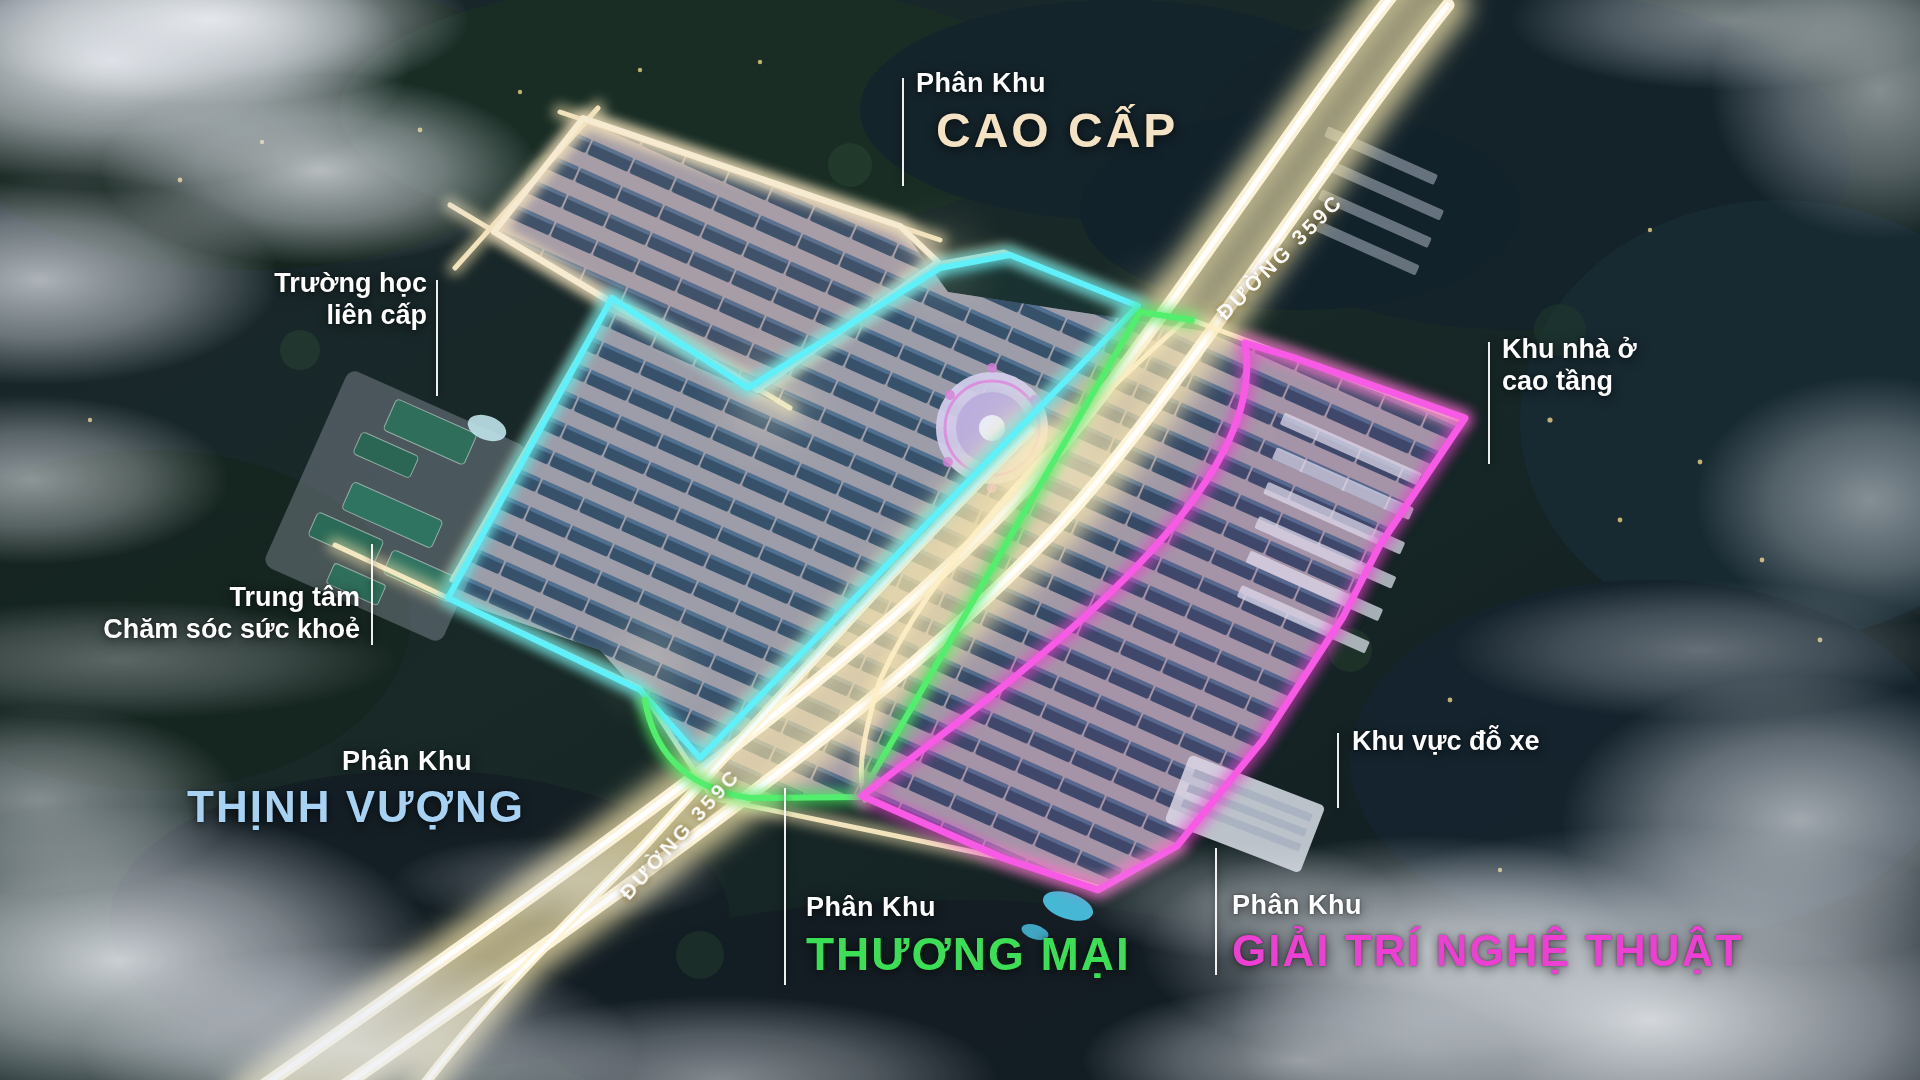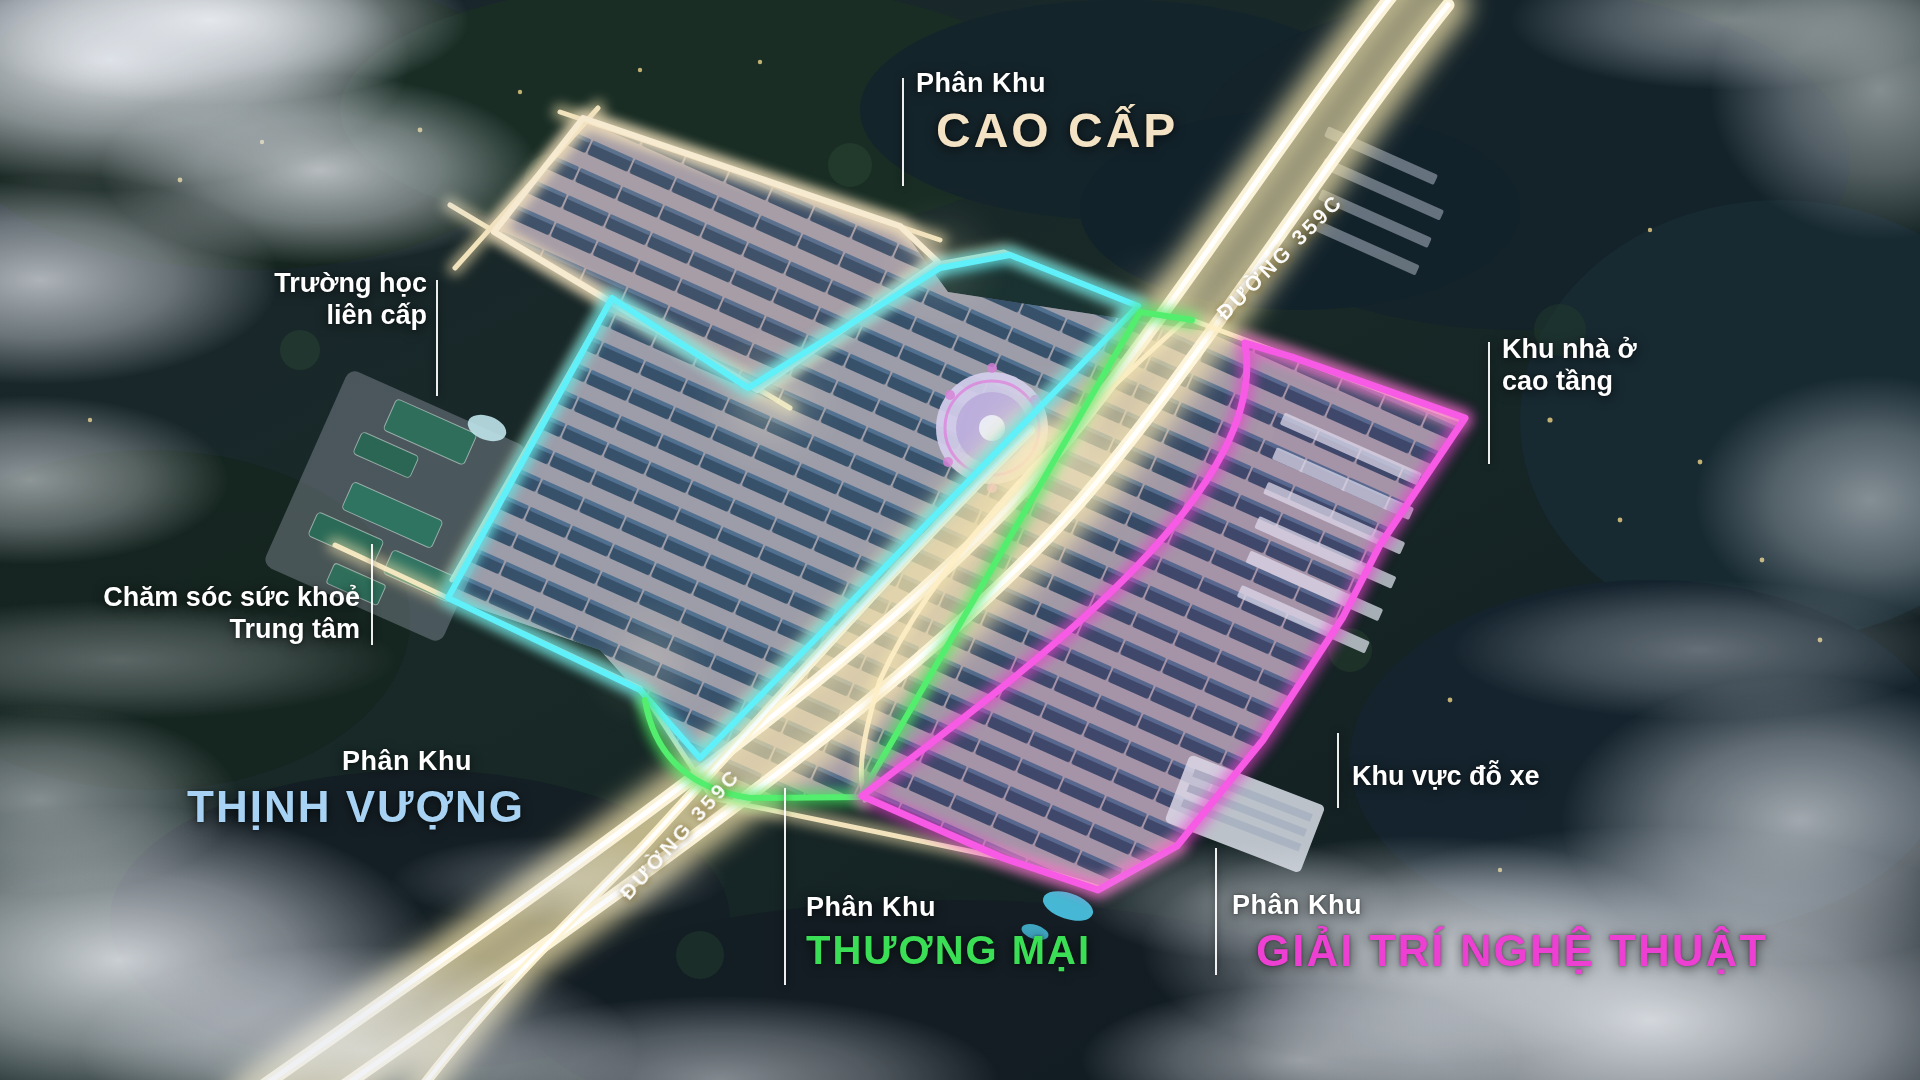--- a/index.html
+++ b/index.html
@@ -29,28 +29,28 @@
   #lab-premium{left:916px;top:68px;}
   #lab-premium .zone-name{font-size:48px;}
   #line-premium{left:902px;top:78px;height:108px;}
   #lab-school{left:165px;top:268px;width:262px;text-align:right;}
   #line-school{left:436px;top:280px;height:116px;}
   #lab-healthcare{left:58px;top:582px;width:302px;text-align:right;}
   #line-healthcare{left:371px;top:544px;height:101px;}
   #lab-prosperity{left:158px;top:746px;width:314px;text-align:right;}
   #lab-prosperity .zone-name{font-size:44px;letter-spacing:2px;margin-left:29px;}
   #lab-commerce{left:806px;top:892px;}
-  #lab-commerce .zone-name{font-size:40px;letter-spacing:2px;text-align:right;}
+  #lab-commerce .zone-name{font-size:46px;letter-spacing:2px;text-align:right;}
   #line-commerce{left:784px;top:788px;height:197px;}
   #lab-entertainment{left:1232px;top:890px;}
-  #lab-entertainment .zone-name{font-size:44px;letter-spacing:2px;margin-left:24px;}
+  #lab-entertainment .zone-name{font-size:44px;letter-spacing:2px;}
   #line-entertainment{left:1215px;top:848px;height:127px;}
   #lab-highrise{left:1502px;top:334px;}
   #line-highrise{left:1488px;top:342px;height:122px;}
-  #lab-parking{left:1352px;top:761px;}
+  #lab-parking{left:1352px;top:726px;}
   #line-parking{left:1337px;top:733px;height:75px;}
   #road-north{left:1175px;top:245px;transform:rotate(-45deg);}
   #road-south{left:575px;top:822px;transform:rotate(-48deg);}
 </style>
 </head>
 <body>
 
 <div class="stage">
 
 <svg class="scene" width="1920" height="1080" viewBox="0 0 1920 1080">
@@ -292,22 +292,22 @@
 </div>
 
 <div class="leader" id="line-school"></div>
 <div class="lbl amenity" id="lab-school">
   <span>Trường học</span>
   <span>liên cấp</span>
 </div>
 
 <div class="leader" id="line-healthcare"></div>
 <div class="lbl amenity" id="lab-healthcare">
+  <span>Trung tâm</span>
   <span>Chăm sóc sức khoẻ</span>
-  <span>Trung tâm</span>
 </div>
 
 <div class="lbl" id="lab-prosperity">
   <span class="kicker">Phân Khu</span>
   <span class="zone-name" style="color: rgb(167, 210, 243);">THỊNH VƯỢNG</span>
 </div>
 
 <div class="leader" id="line-commerce"></div>
 <div class="lbl" id="lab-commerce">
   <span class="kicker">Phân Khu</span>

